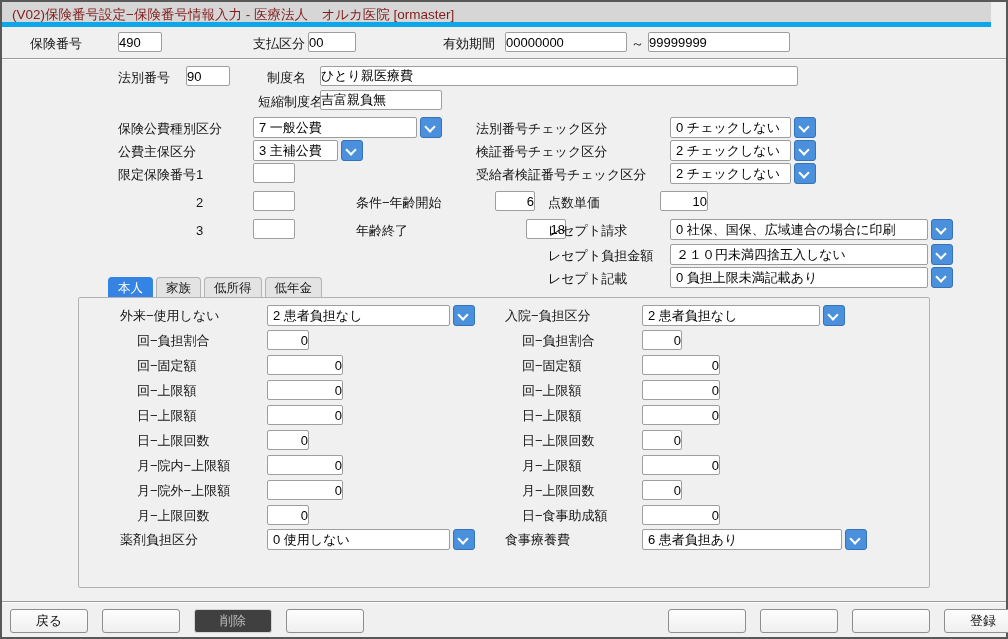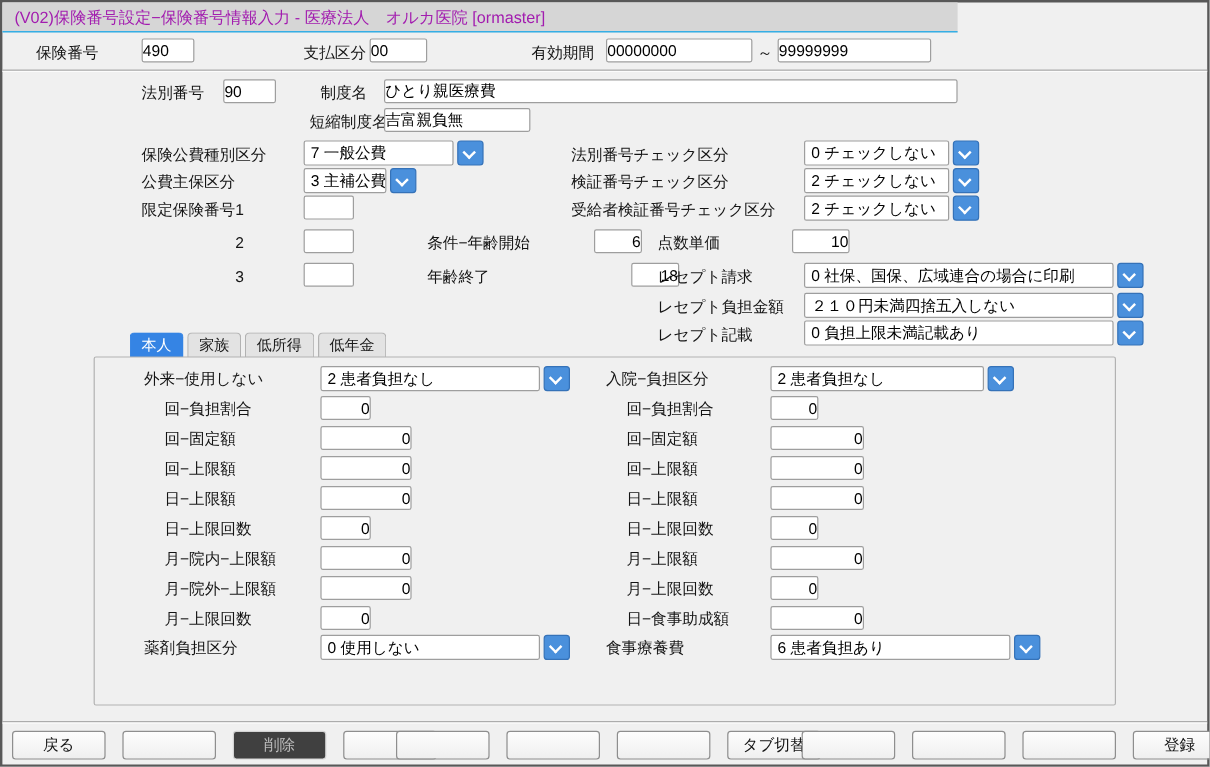--- a/index.html
+++ b/index.html
@@ -1,19 +1,19 @@
 <!DOCTYPE html>
 <html><head>
 <meta charset="utf-8">
 <style>
   html,body{margin:0;padding:0;background:#9a9a9a;}
   .window{position:relative;width:1008px;height:639px;background:#f0f0f0;overflow:hidden;
           font-family:"Liberation Sans","DejaVu Sans",sans-serif;box-shadow:inset 0 0 0 2px #585858;}
-  .titlebar{position:absolute;left:2px;top:2px;width:796px;height:25px;background:#d6d6d6;
-            border-bottom:1px solid #0ea5e9;color:#a21caf;font-size:13.5px;line-height:25px;
+  .titlebar{position:absolute;left:2px;top:2px;width:989px;height:25px;background:#d6d6d6;
+            border-bottom:5px solid #0ea5e9;color:#7f1d1d;font-size:13.5px;line-height:25px;
             padding-left:10px;box-sizing:border-box;white-space:nowrap;}
   .lbl{position:absolute;font-size:13px;color:#141414;white-space:nowrap;line-height:16px;}
   .ipt{position:absolute;height:20px;box-sizing:border-box;border:1px solid #9e9e9e;border-radius:2px;
        background:#fff;font-family:inherit;font-size:13px;padding:0 0;color:#000;}
   .ipt.num{text-align:right;}
   .combo{position:absolute;height:21px;display:flex;align-items:stretch;}
   .cbox{box-sizing:border-box;border:1px solid #9e9e9e;border-radius:2px;background:#fff;
         font-size:13px;line-height:19px;padding:0 5px;white-space:nowrap;overflow:hidden;color:#000;}
   .cbtn{width:20px;margin-left:3px;background:#4a90dc;border:1px solid #3572b8;border-radius:3px;
         position:relative;flex:none;}
@@ -41,45 +41,45 @@
     <span>(V02)保険番号設定−保険番号情報入力 - 医療法人　オルカ医院 [ormaster]</span>
   </div>
 
   <span class="lbl" style="left:30px;top:36px">保険番号</span>
   <input class="ipt" style="left: 118px; top: 32px; width: 44px;" value="490">
   <span class="lbl" style="left:253px;top:36px">支払区分</span>
   <input class="ipt" style="left: 308px; top: 32px; width: 48px;" value="00">
   <span class="lbl" style="left:443px;top:36px">有効期間</span>
   <input class="ipt" style="left: 505px; top: 32px; width: 122px;" value="00000000">
   <span class="lbl" style="left:631px;top:36px">～</span>
-  <input class="ipt" style="left: 648px; top: 32px; width: 128px;" value="99999999">
+  <input class="ipt" style="left: 648px; top: 32px; width: 142px;" value="99999999">
 
   <div class="sep" style="top:58px"></div>
 
   <span class="lbl" style="left:118px;top:70px">法別番号</span>
   <input class="ipt" style="left: 186px; top: 66px; width: 44px;" value="90">
   <span class="lbl" style="left:267px;top:70px">制度名</span>
   <input class="ipt" style="left: 320px; top: 66px; width: 478px; font-family: Liberation Serif, serif;" value="ひとり親医療費">
   <span class="lbl" style="left:258px;top:94px">短縮制度名</span>
   <input class="ipt" style="left: 320px; top: 90px; width: 122px;" value="吉富親負無">
 
   <span class="lbl" style="left:118px;top:121px">保険公費種別区分</span>
   <div class="combo" style="left:253px;top:117px">
-    <div class="cbox" style="width:125px">7 一般公費</div>
+    <div class="cbox" style="width:164px">7 一般公費</div>
     <div class="cbtn"></div>
   </div>
   <span class="lbl" style="left:476px;top:121px">法別番号チェック区分</span>
   <div class="combo" style="left:670px;top:117px">
     <div class="cbox" style="width:121px">0 チェックしない</div>
     <div class="cbtn"></div>
   </div>
 
   <span class="lbl" style="left:118px;top:144px">公費主保区分</span>
   <div class="combo" style="left:253px;top:140px">
-    <div class="cbox" style="width:69px">3 主補公費</div>
+    <div class="cbox" style="width:85px">3 主補公費</div>
     <div class="cbtn"></div>
   </div>
   <span class="lbl" style="left:476px;top:144px">検証番号チェック区分</span>
   <div class="combo" style="left:670px;top:140px">
     <div class="cbox" style="width:121px">2 チェックしない</div>
     <div class="cbtn"></div>
   </div>
 
   <span class="lbl" style="left:118px;top:167px">限定保険番号</span>
   <span class="lbl" style="left:196px;top:167px">1</span>
@@ -184,26 +184,20 @@
     <div class="cbtn"></div>
   </div>
 
   <div class="sep" style="top:601px"></div>
   <div class="fgroup" style="left:10px">
     <button class="fbtn">戻る</button>
     <button class="fbtn"></button>
     <button class="fbtn disabled">削除</button>
     <button class="fbtn"></button>
   </div>
-  <div class="fgroup" style="left:330px">
-    <button class="fbtn"></button>
-    <button class="fbtn"></button>
-    <button class="fbtn"></button>
-    <button class="fbtn">タブ切替</button>
-  </div>
   <div class="fgroup" style="left:668px">
     <button class="fbtn"></button>
     <button class="fbtn"></button>
     <button class="fbtn"></button>
     <button class="fbtn">登録</button>
   </div>
 
 </div>
 
 </body></html>

